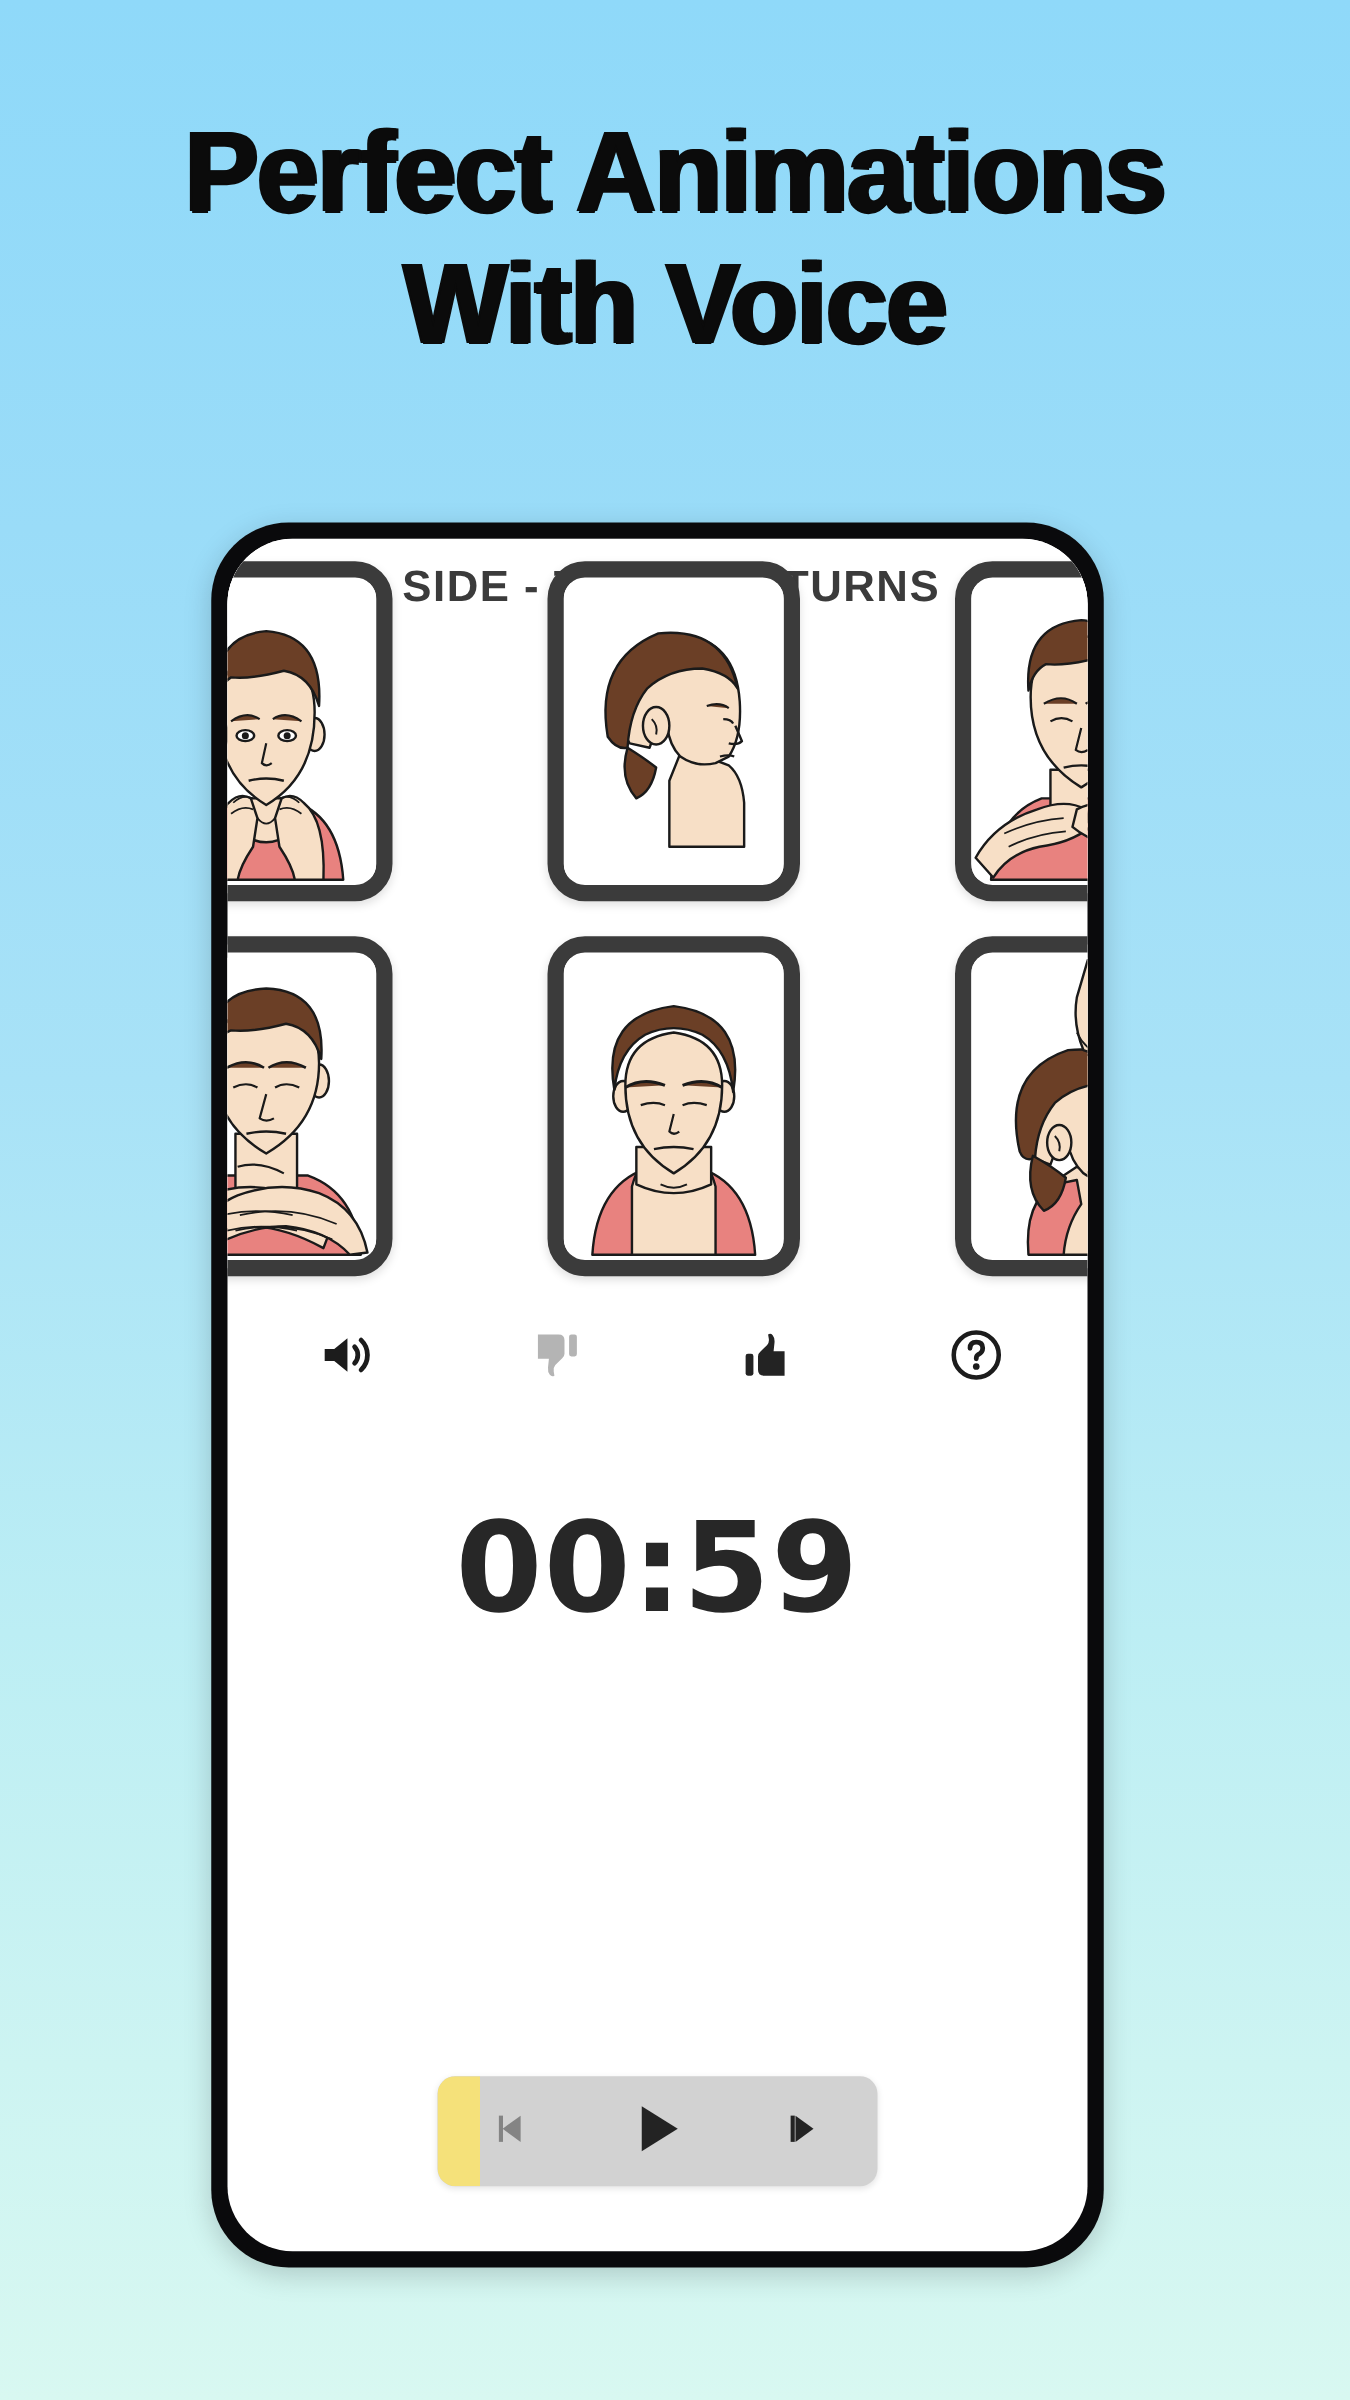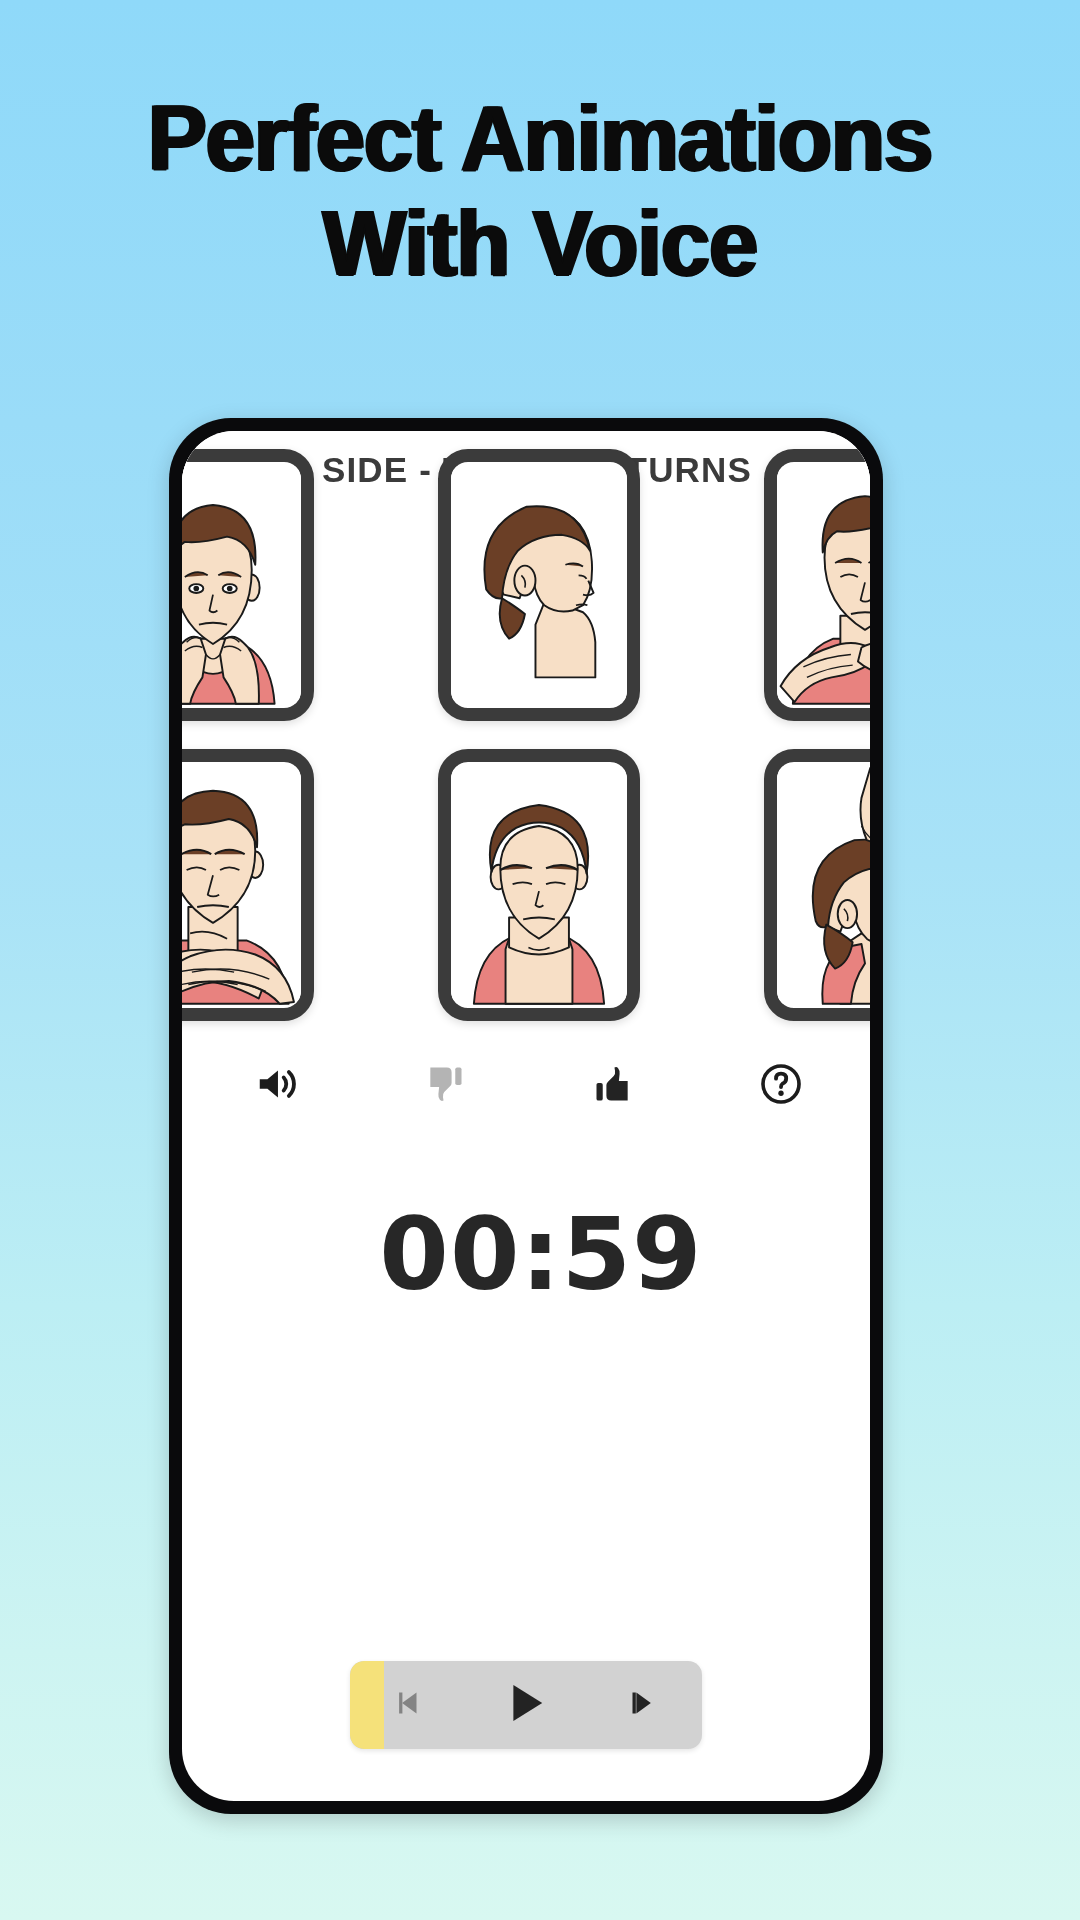--- a/index.html
+++ b/index.html
@@ -139,21 +139,20 @@
     position: absolute;
     left: 0;
     top: 765px;
     width: 100%;
     text-align: center;
     font-family: "DejaVu Sans", sans-serif;
     font-weight: bold;
     font-size: 100px;
     color: #272727;
     letter-spacing: 1px;
-    margin-left: 15px;
   }
 
   
   .player {
     position: absolute;
     left: 50%;
     transform: translateX(-50%);
     bottom: 52px;
     width: 352px;
     height: 88px;

